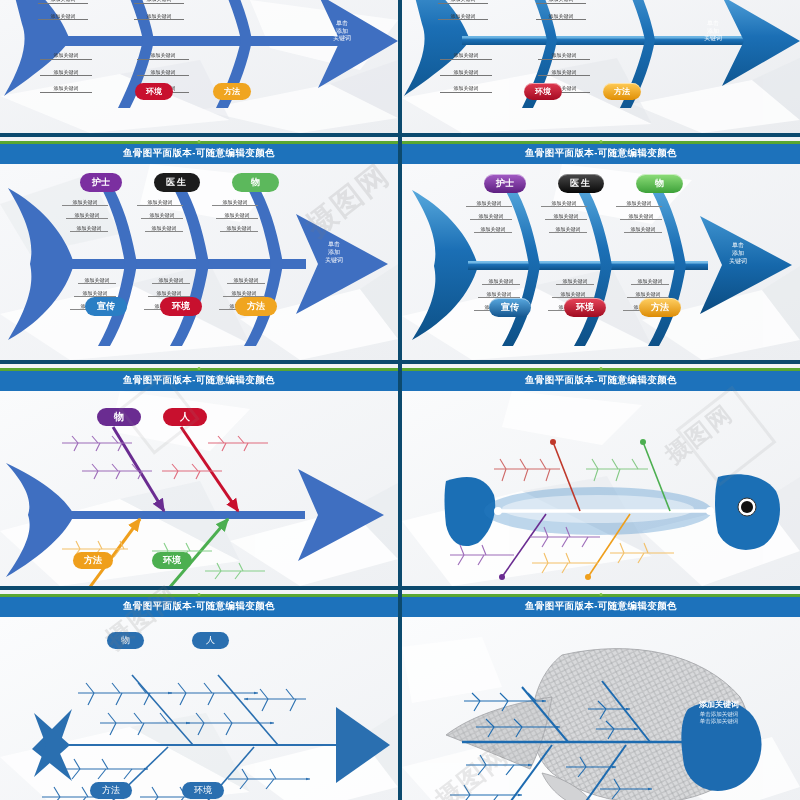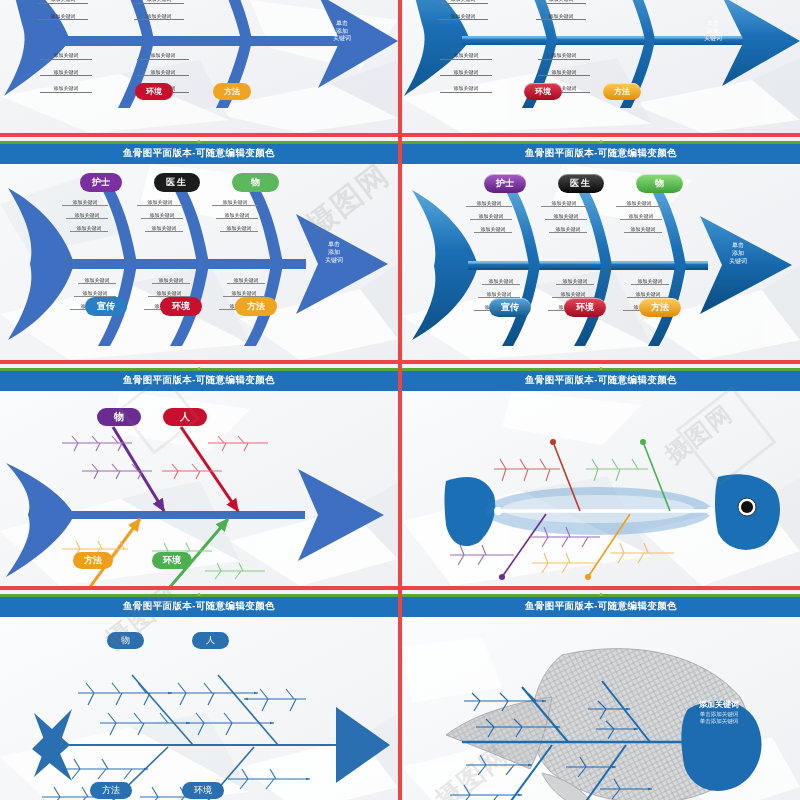--- a/index.html
+++ b/index.html
@@ -4,21 +4,21 @@
 <title>Fishbone Diagram Template Gallery</title>
 <style>
   html,body{margin:0;padding:0;background:#ffffff;}
   body{
     width:800px;height:800px;overflow:hidden;
     font-family:"Liberation Sans","DejaVu Sans",sans-serif;
     -webkit-font-smoothing:antialiased;
   }
   .gallery{
     position:relative;width:800px;height:800px;
-    background:#ef4444;
+    background:#0c4a6e;
     display:grid;
     grid-template-columns:398px 398px;
     grid-template-rows:133px 223px 222px 222px;
     column-gap:4px;row-gap:4px;
     align-content:start;
   }
   .panel{
     position:relative;overflow:hidden;
     background:#f4f5f7;
   }

